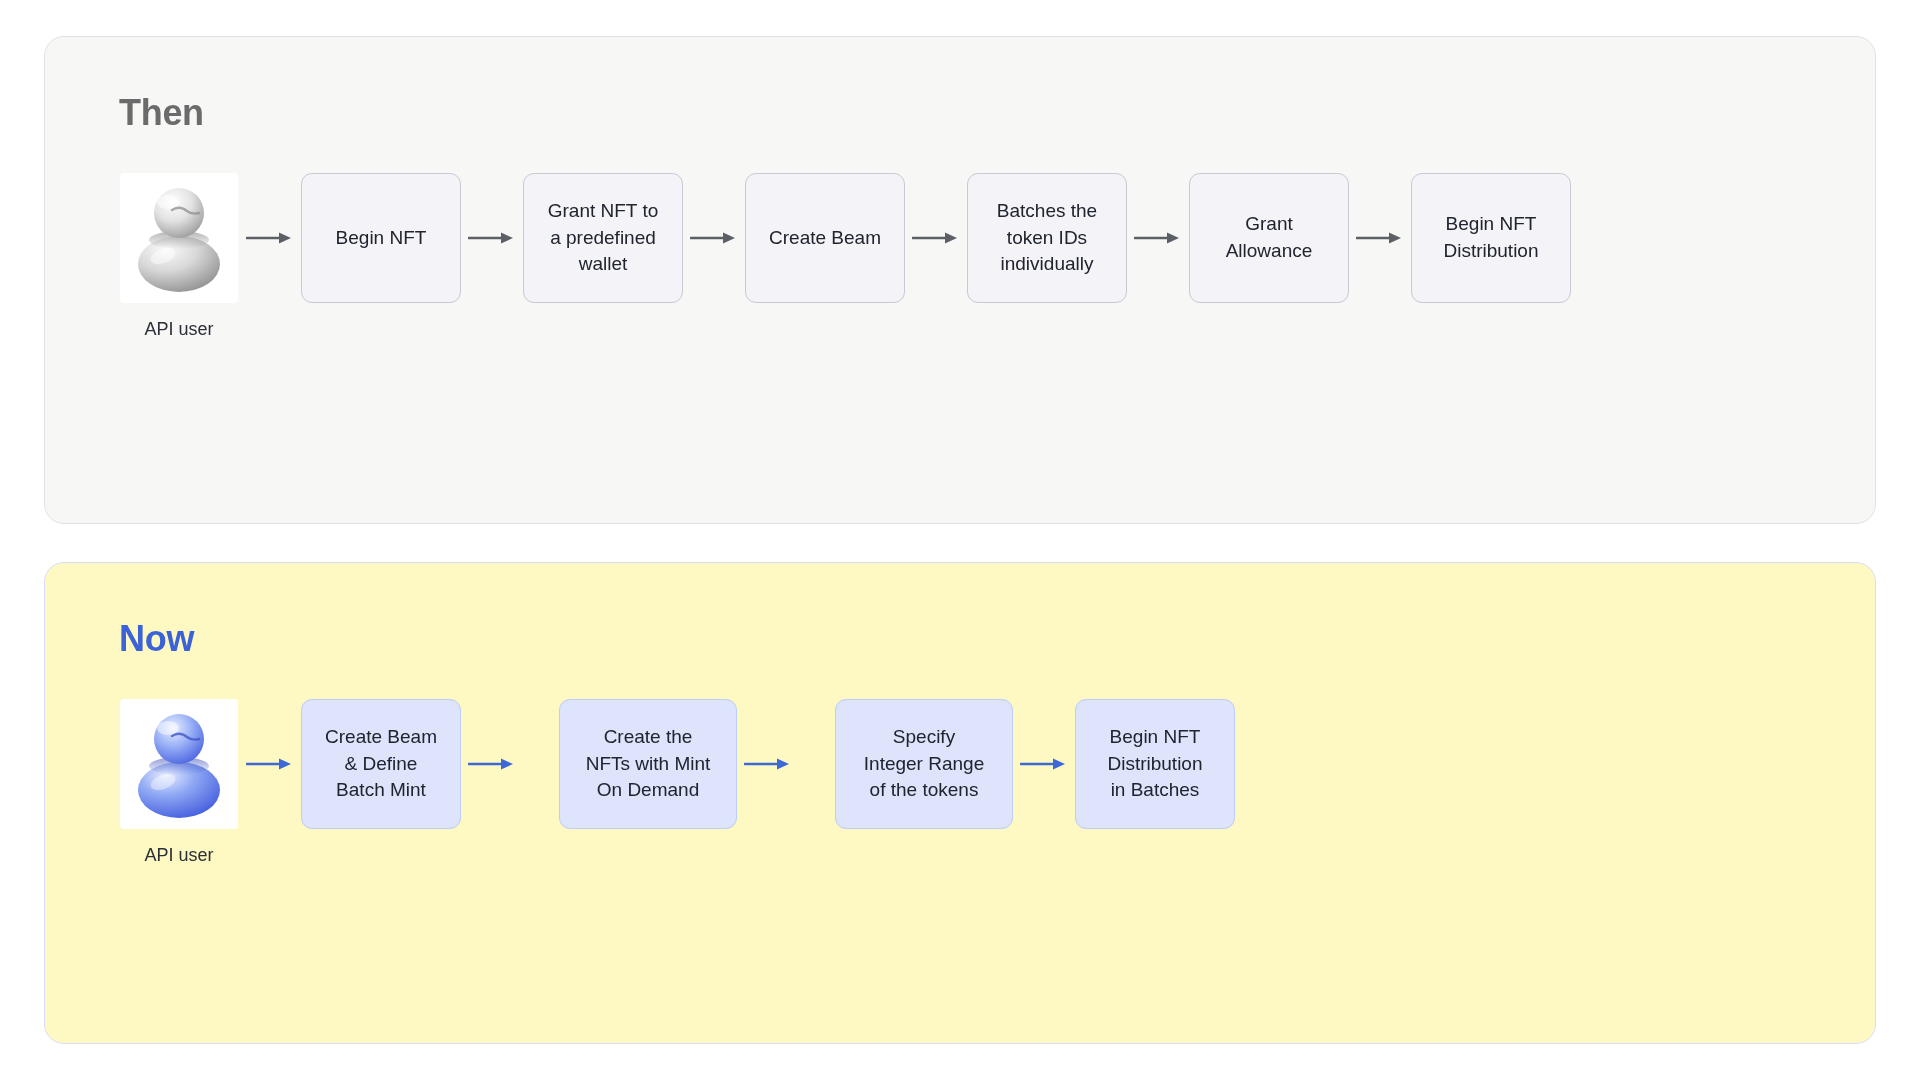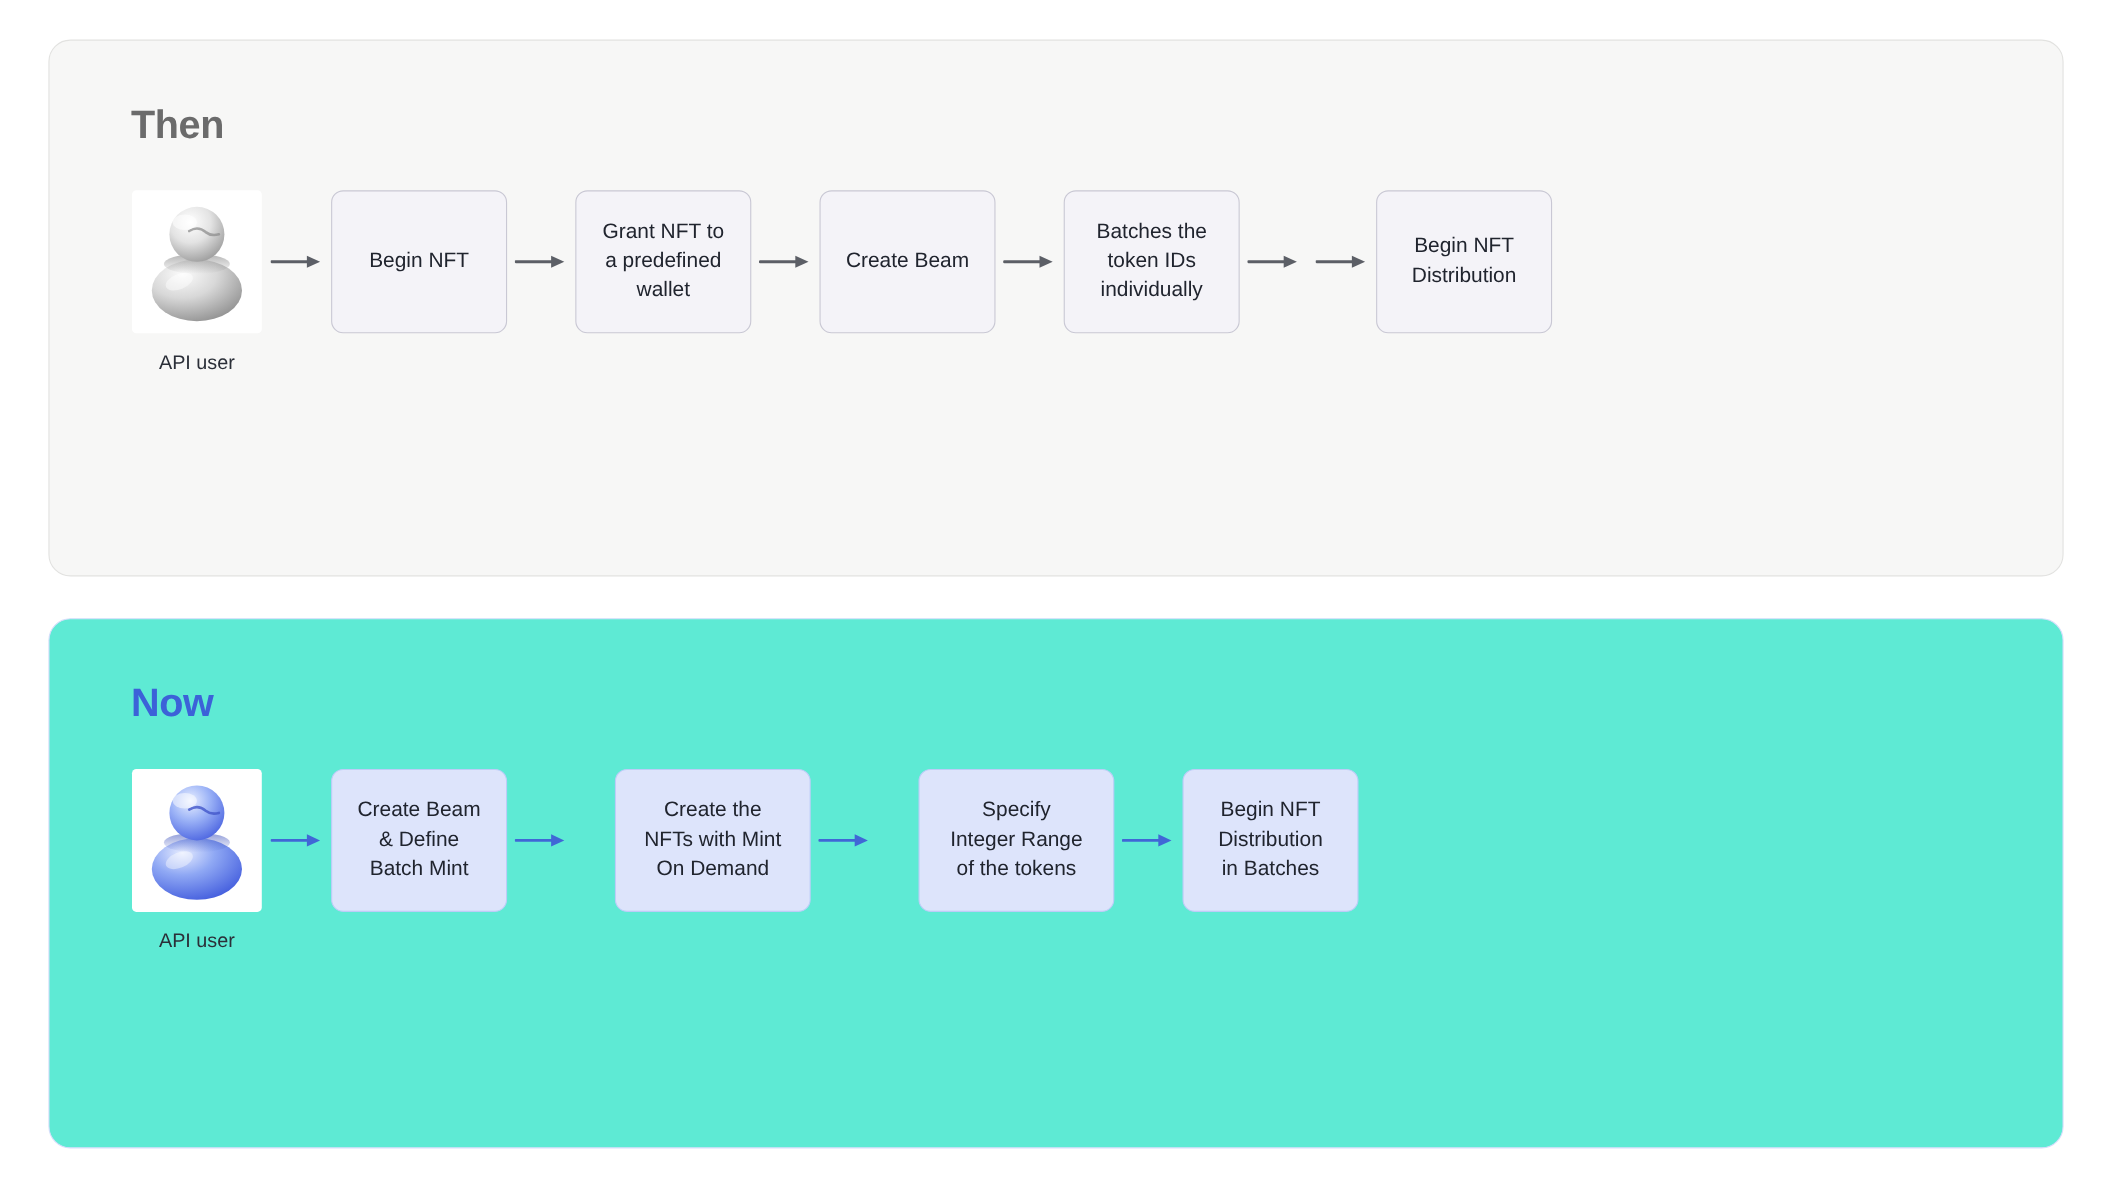--- a/index.html
+++ b/index.html
@@ -31,21 +31,21 @@
     box-sizing: border-box;
     border-radius: 20px;
     padding: 58px 64px 40px 64px;
   }
   .panel-then {
     background: #f7f7f6;
     border: 1px solid #e2e2e0;
     height: 488px;
   }
   .panel-now {
-    background: #5eead4;
+    background: #fef9c3;
     border: 1px solid #d5ddfb;
     height: 482px;
   }
 
   .panel-title {
     font-size: 36px;
     font-weight: 700;
     letter-spacing: -0.3px;
     margin: 0 0 42px 10px;
     line-height: 1;
@@ -204,20 +204,22 @@
 token IDs
 individually</div>
 
       <div class="arrow">
         <svg width="48" height="16" viewBox="0 0 48 16">
             <path d="M1 8 H34" stroke="#5c5f66" stroke-width="2.6" stroke-linecap="round"></path>
             <path d="M33 2.5 L45 8 L33 13.5 Z" fill="#5c5f66"></path>
           </svg>
       </div>
 
+      <div class="step">Grant
+Allowance</div>
 
       <div class="arrow">
         <svg width="48" height="16" viewBox="0 0 48 16">
             <path d="M1 8 H34" stroke="#5c5f66" stroke-width="2.6" stroke-linecap="round"></path>
             <path d="M33 2.5 L45 8 L33 13.5 Z" fill="#5c5f66"></path>
           </svg>
       </div>
 
       <div class="step">Begin NFT
 Distribution</div>

